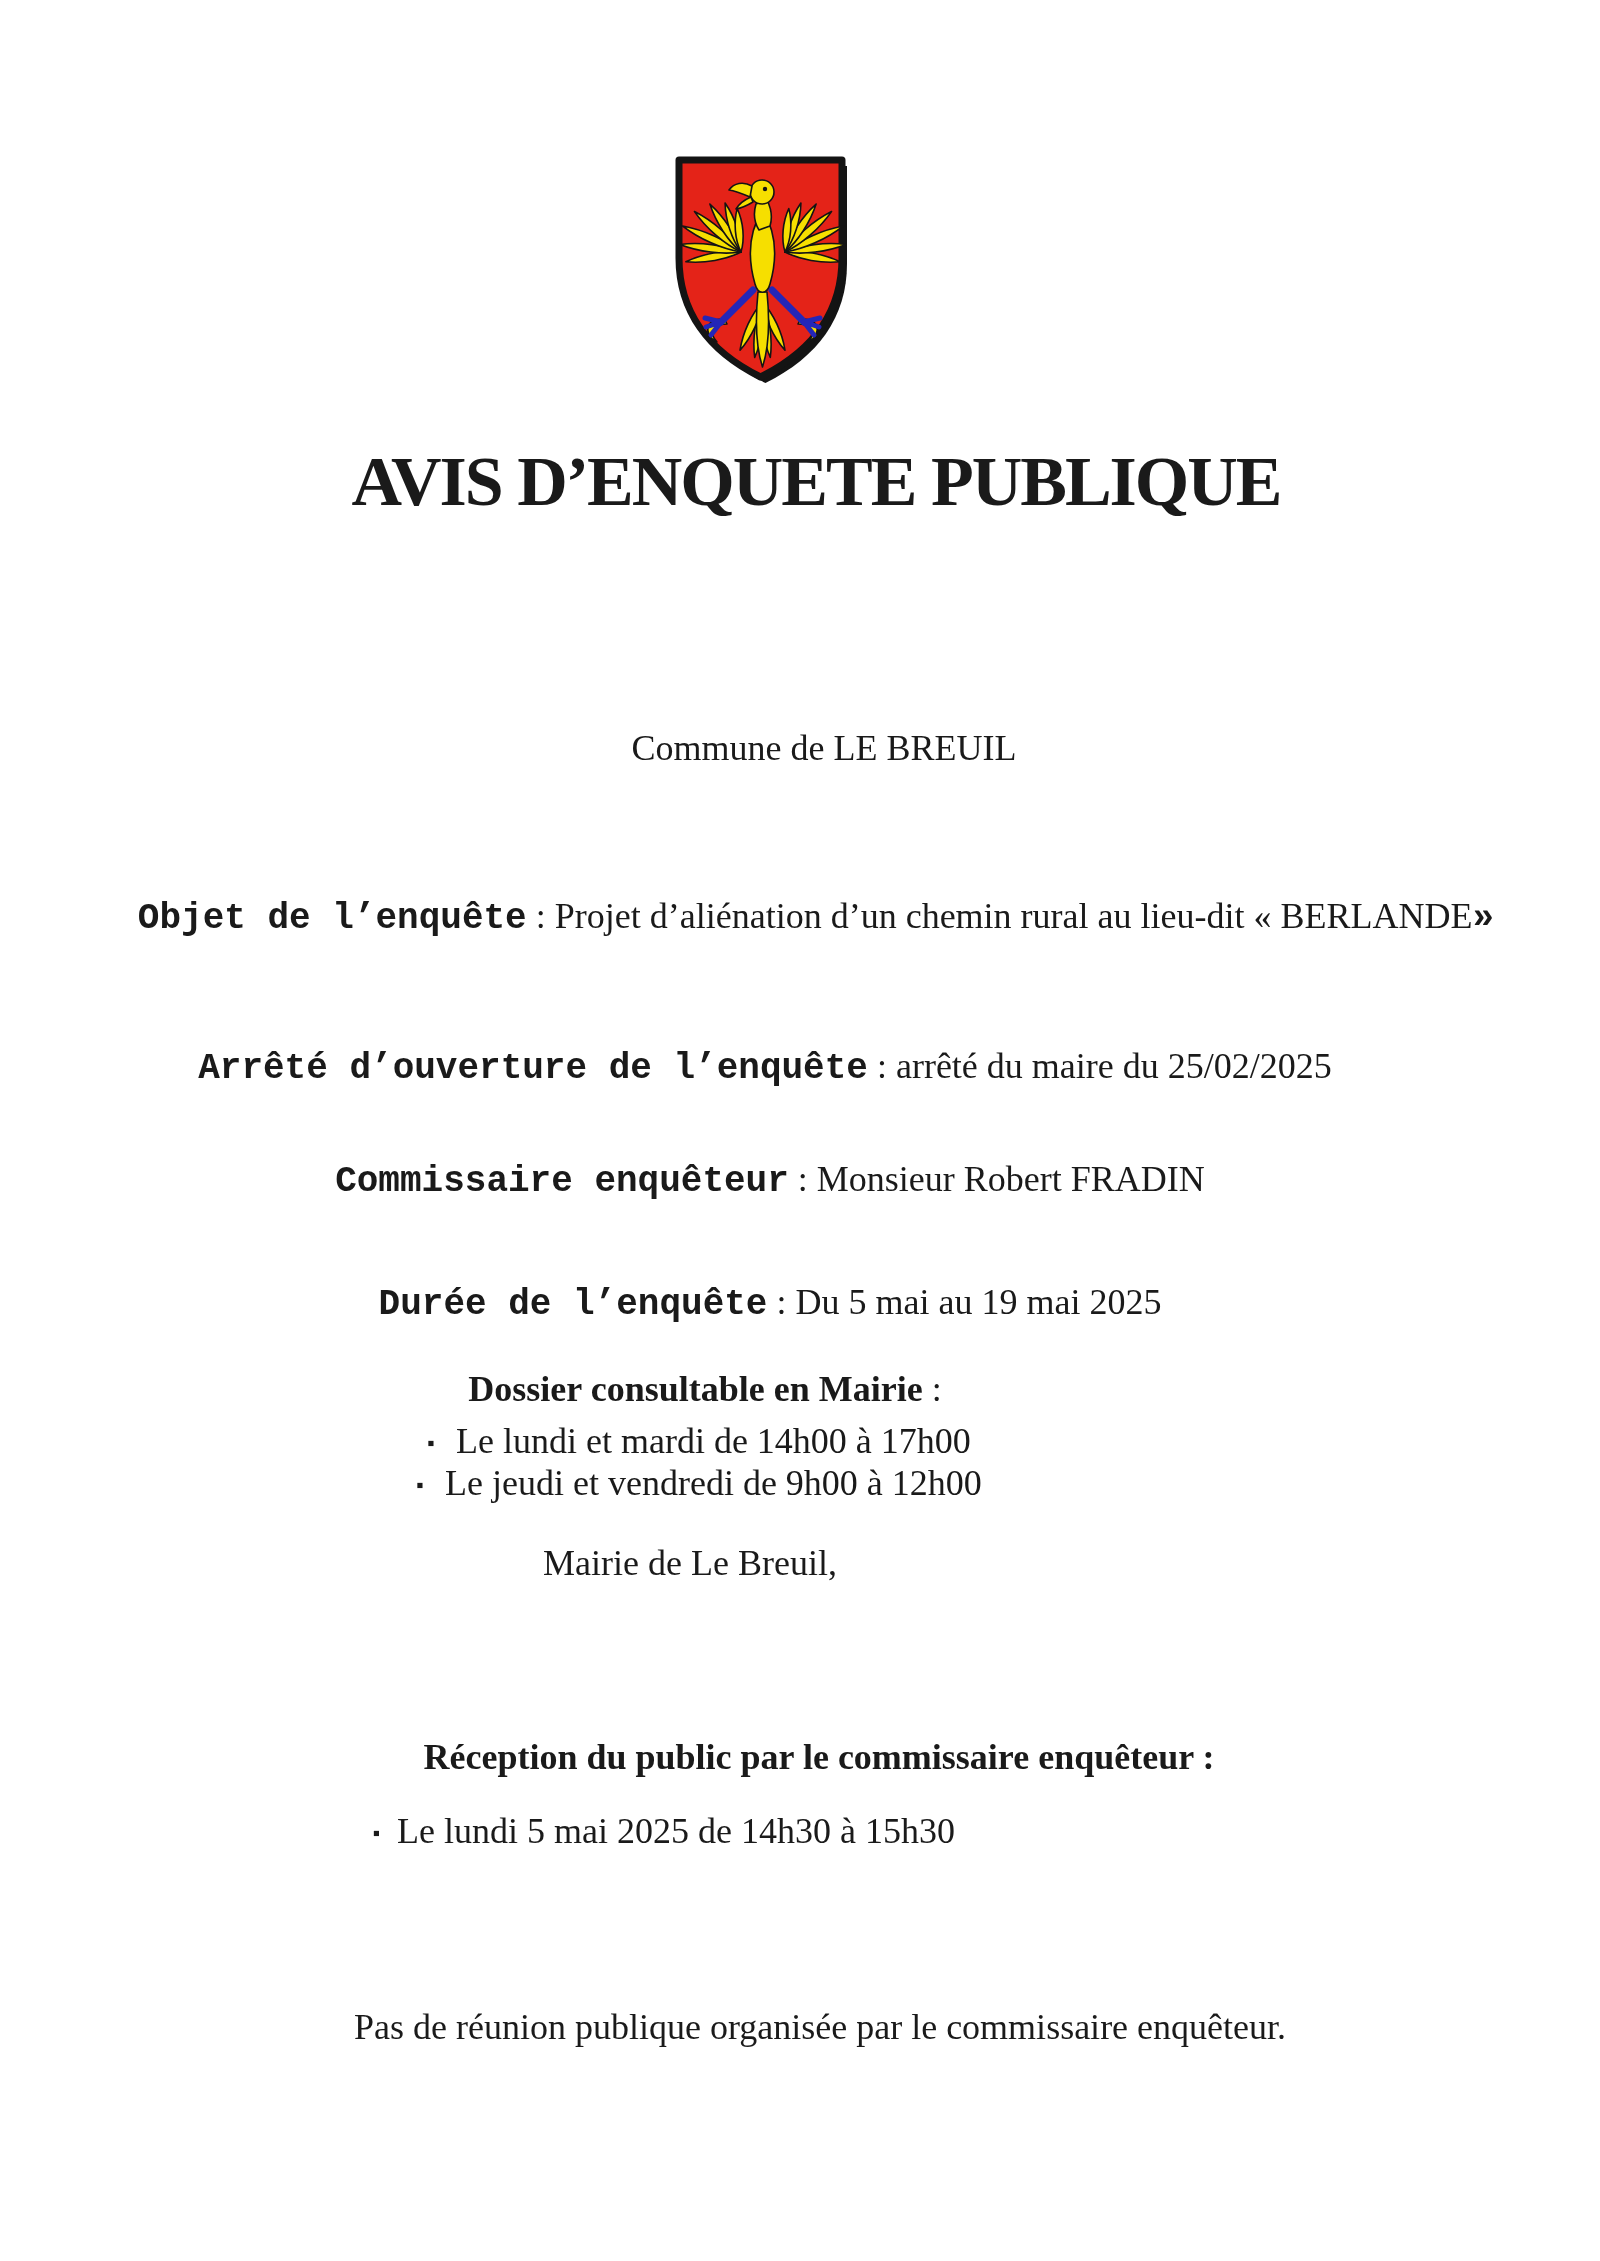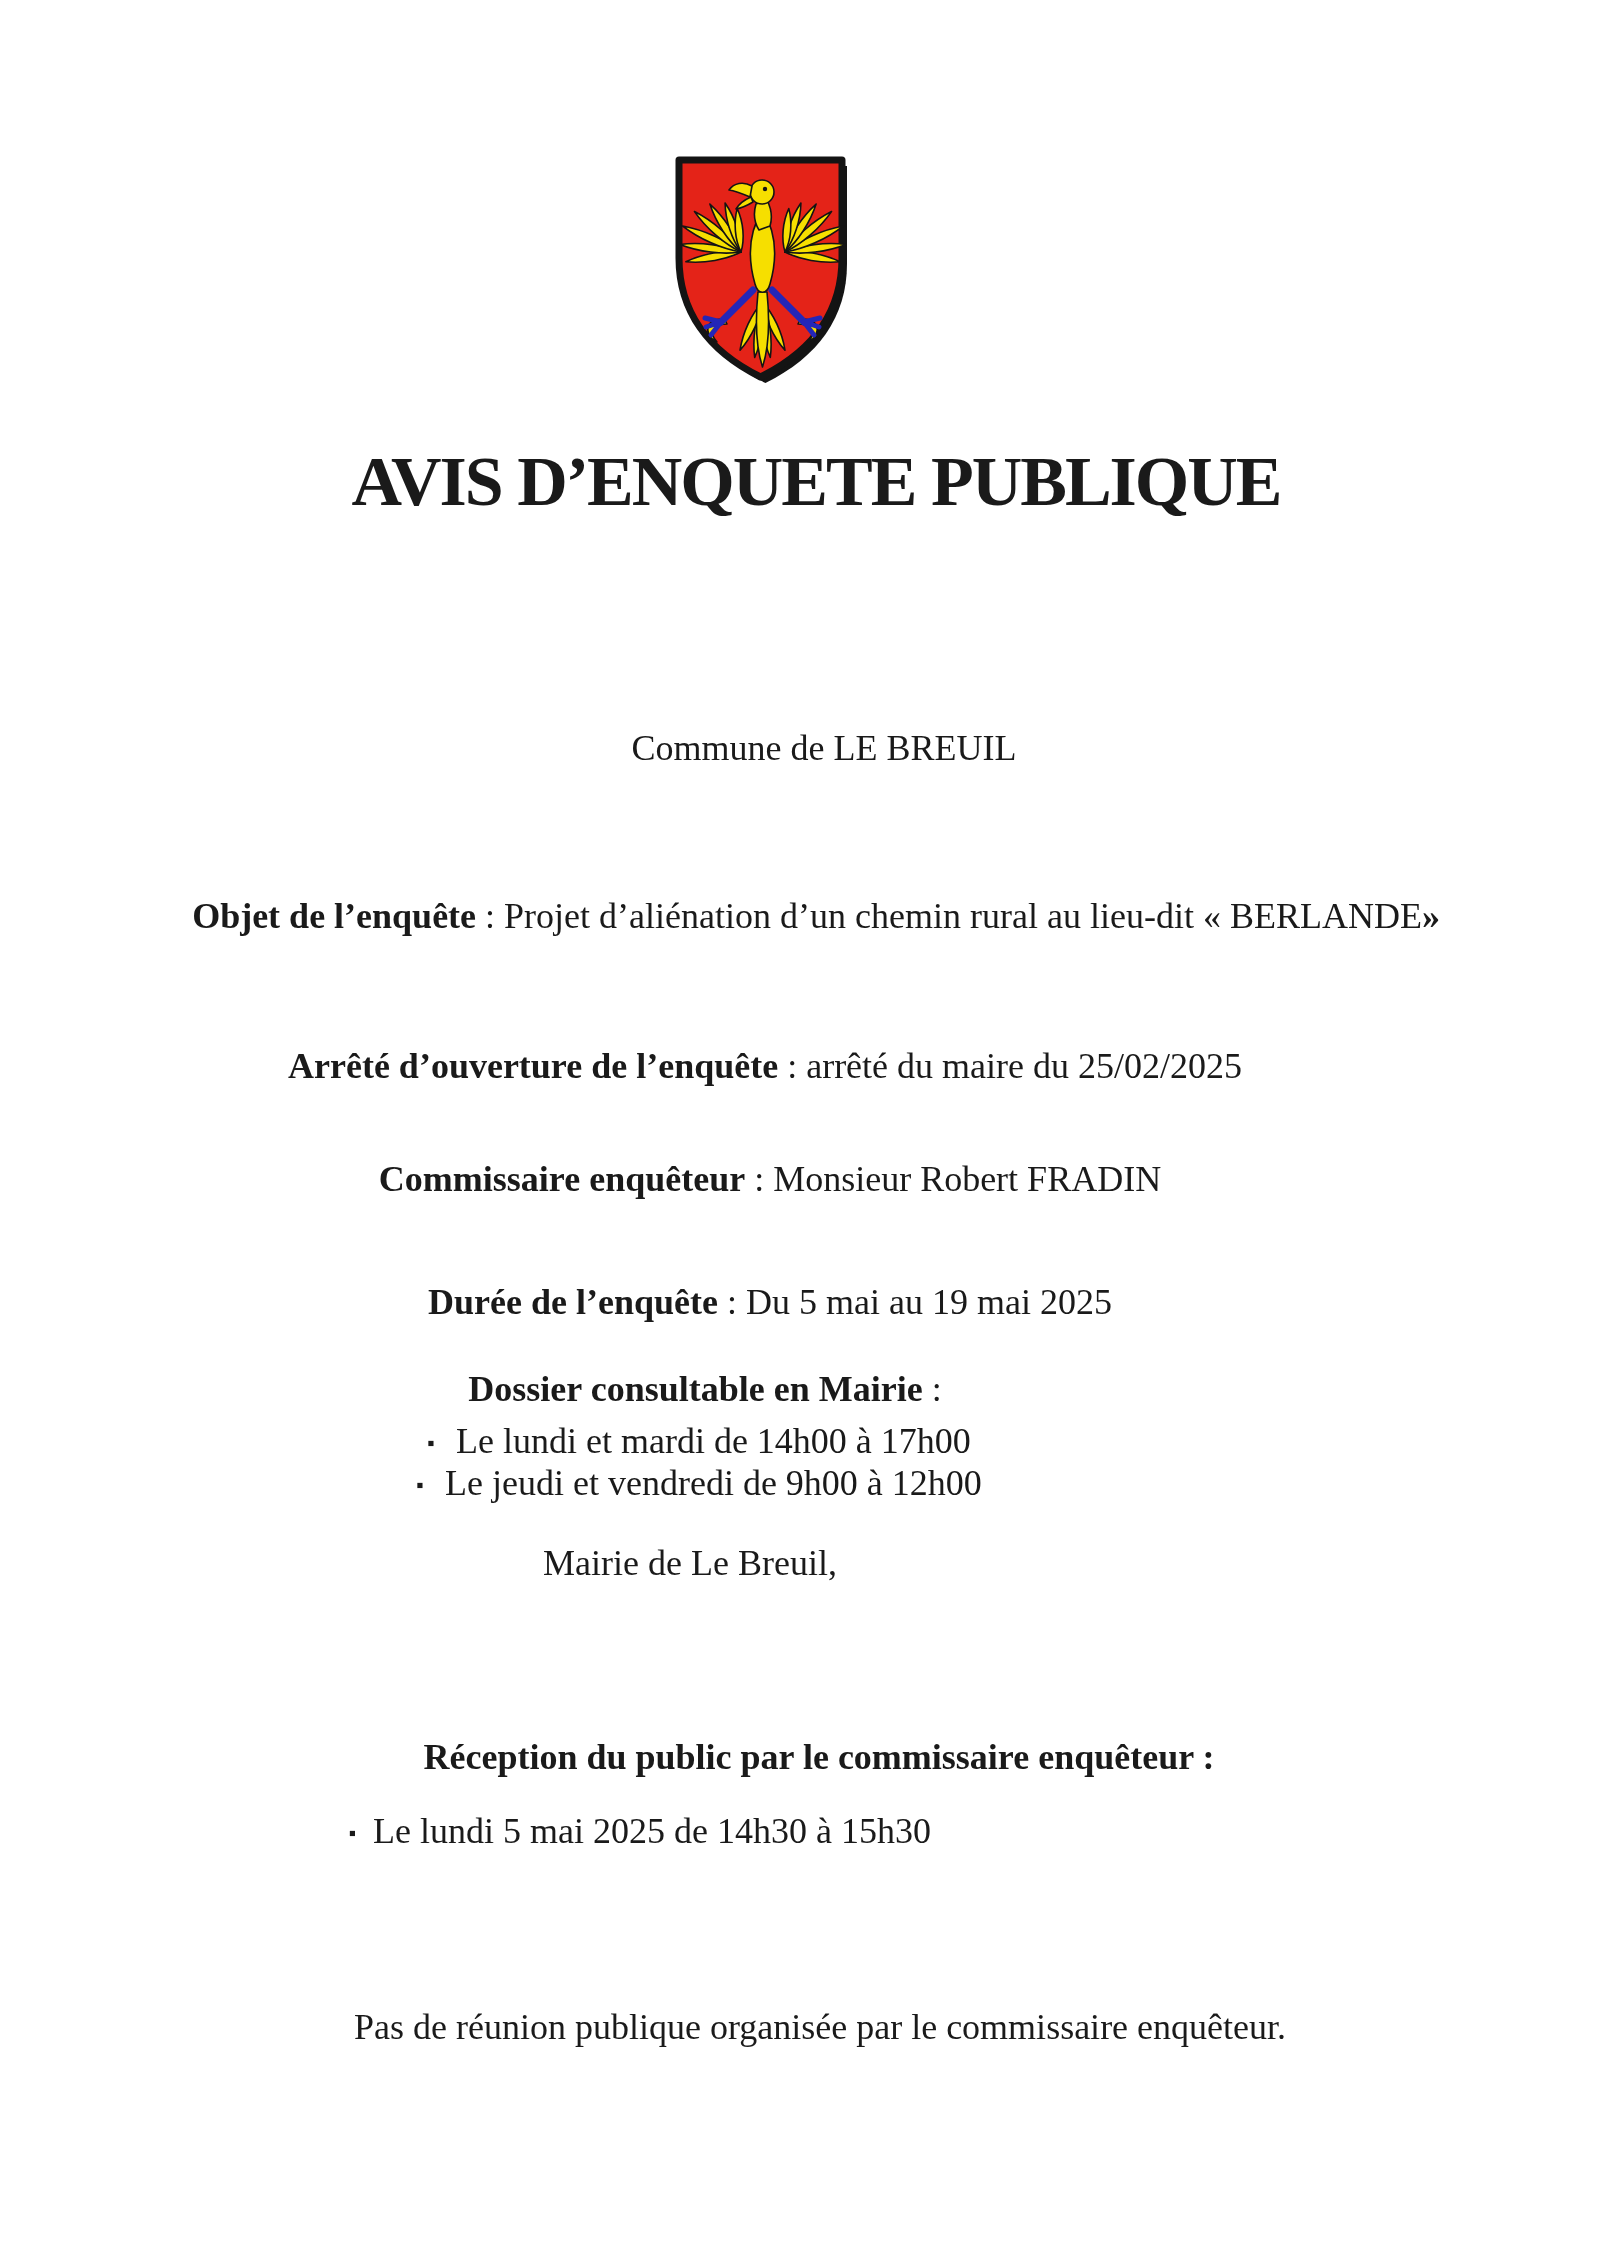--- a/index.html
+++ b/index.html
@@ -44,38 +44,38 @@
     white-space: nowrap;
   }
   .line {
     position: absolute;
     margin: 0;
     font-size: 36px;
     line-height: 41px;
     text-align: center;
     white-space: nowrap;
   }
-  .line b { font-weight: bold; }
+  .line b { font-weight: bold; font-family: Liberation Mono, monospace; }
   .commune   { top: 728px;  left: 16px;      right: 0; padding-left: 32px; }
   .objet     { top: 896px;  left: 16px;   right: -16px; }
   .arrete    { top: 1046px; left: -35px;  right: 35px; }
   .commissaire { top: 1159px; left: -30px; right: 30px; }
   .duree     { top: 1282px; left: -30px;  right: 30px; }
   .dossier-h { top: 1369px; left: -95px;  right: 95px; font-weight: bold; }
   .dossier-h .colon { font-weight: normal; }
   .adresse   { top: 1542px; left: -110px; right: 110px; line-height: 42px; }
   .reception { top: 1737px; left: 19px;   right: -19px; font-weight: bold; }
   .footer-note { top: 2007px; left: 20px; right: -20px; }
   .bullets {
     position: absolute;
     font-size: 36px;
     text-align: center;
   }
   .bullets.g1 { top: 1421px; left: 395px; line-height: 40px; }
-  .bullets.g2 { top: 1812px; left: 332px; line-height: 38px; }
+  .bullets.g2 { top: 1812px; left: 356px; line-height: 38px; }
   .bullet-row { white-space: nowrap; }
   .marker {
     display: inline-block;
     font-size: 21px;
     vertical-align: 3px;
   }
   .g1 .marker { width: 50px; }
   .g2 .marker { width: 41px; }
 </style>
 </head>

